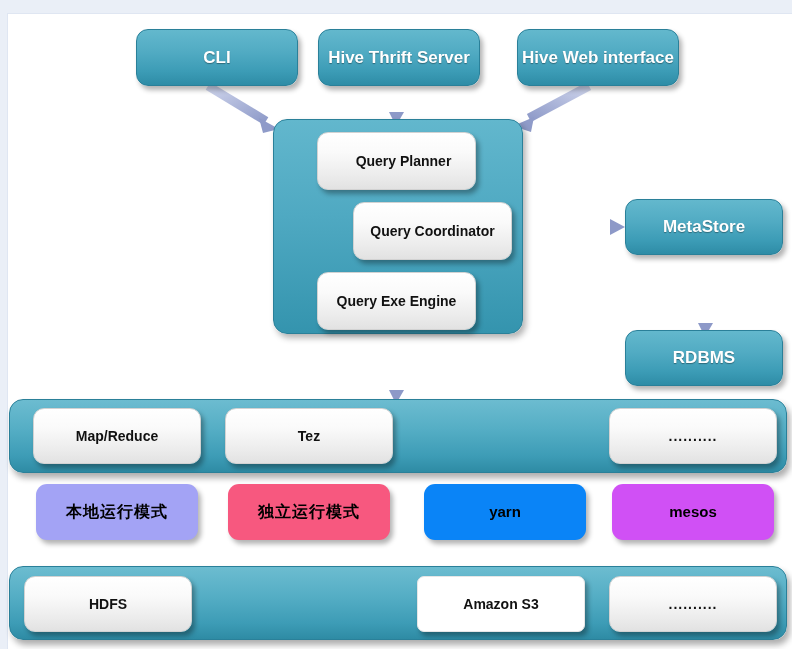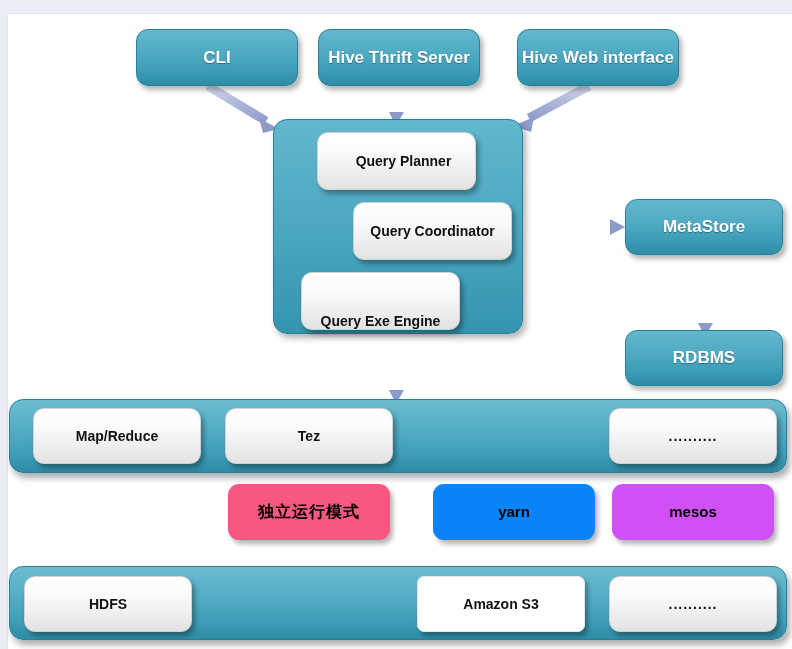--- a/index.html
+++ b/index.html
@@ -173,21 +173,21 @@
   </div>
 
   <div class="node white-box" style="left:309px; top:118px; width:159px; height:58px;padding-left:14px;">
     <span>Query Planner</span>
   </div>
 
   <div class="node white-box" style="left:309px; top:188px; width:159px; height:58px;margin-left:36px;">
     <span>Query Coordinator</span>
   </div>
 
-  <div class="node white-box" style="left:293px; top:258px; width:159px; height:58px;align-items:flex-end;">
+  <div class="node white-box" style="left:309px; top:258px; width:159px; height:58px;">
     <span>Query Exe  Engine</span>
   </div>
 
   <div class="node teal" style="left:617px; top:185px; width:158px; height:56px;">
     <span>MetaStore</span>
   </div>
 
   <div class="node teal" style="left:617px; top:316px; width:158px; height:56px;">
     <span>RDBMS</span>
   </div>
@@ -200,26 +200,29 @@
 
   <div class="node white-box" style="left:217px; top:394px; width:168px; height:56px;">
     <span>Tez</span>
   </div>
 
 
   <div class="node white-box" style="left:601px; top:394px; width:168px; height:56px;">
     <span class="dots">..........</span>
   </div>
 
+  <div class="node mode-box cjk" style="left:28px; top:470px; width:162px; height:56px; background:#a3a3f5;">
+    <span>本地运行模式</span>
+  </div>
 
   <div class="node mode-box cjk" style="left:220px; top:470px; width:162px; height:56px; background:#f7587f;align-items:center;">
     <span>独立运行模式</span>
   </div>
 
-  <div class="node mode-box" style="left:425px; top:470px; width:162px; height:56px; background:#0a84f7;align-items:center;">
+  <div class="node mode-box" style="left:416px; top:470px; width:162px; height:56px; background:#0a84f7;align-items:center;">
     <span>yarn</span>
   </div>
 
   <div class="node mode-box" style="left:604px; top:470px; width:162px; height:56px; background:#d050f5;">
     <span>mesos</span>
   </div>
 
   <div class="teal-band" style="position:absolute; left:1px; top:552px; width:776px; height:72px;"></div>
 
   <div class="node white-box" style="left:16px; top:562px; width:168px; height:56px;">

